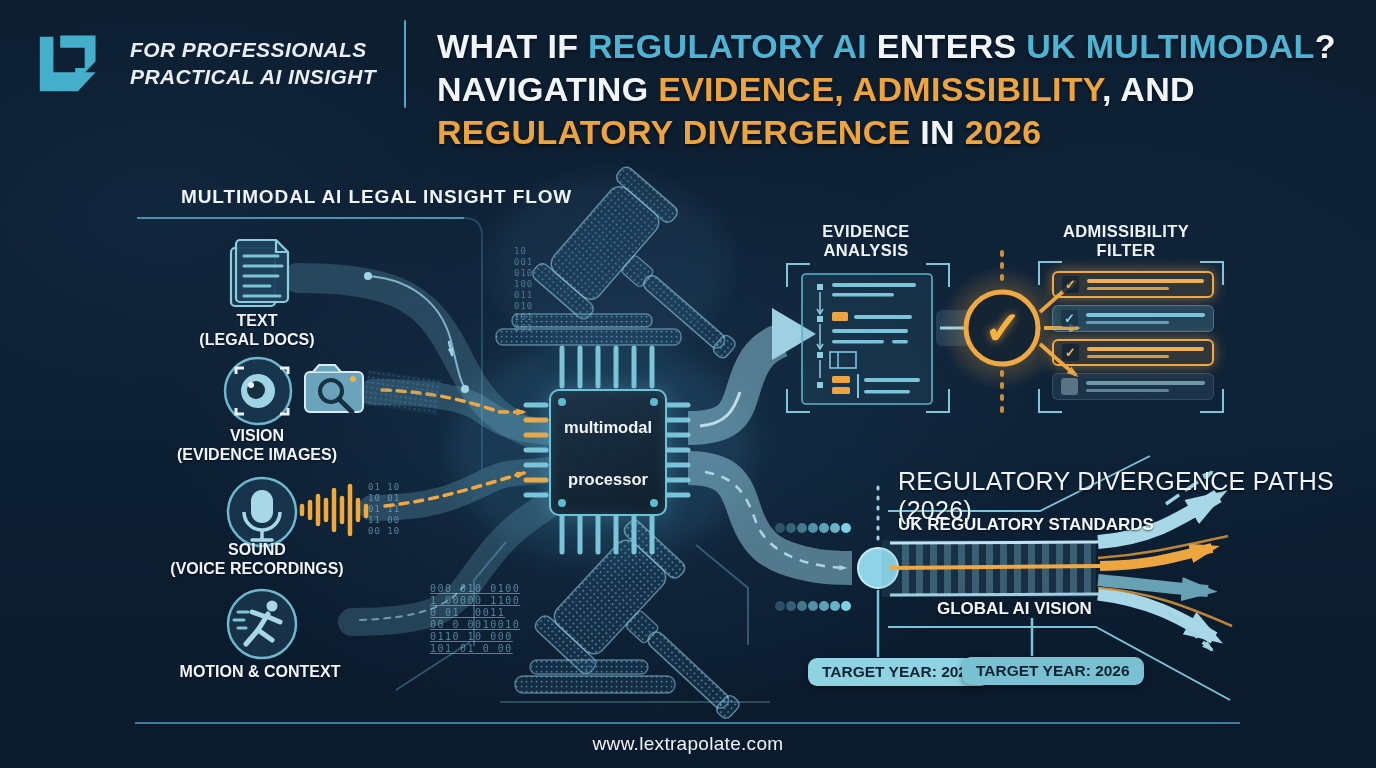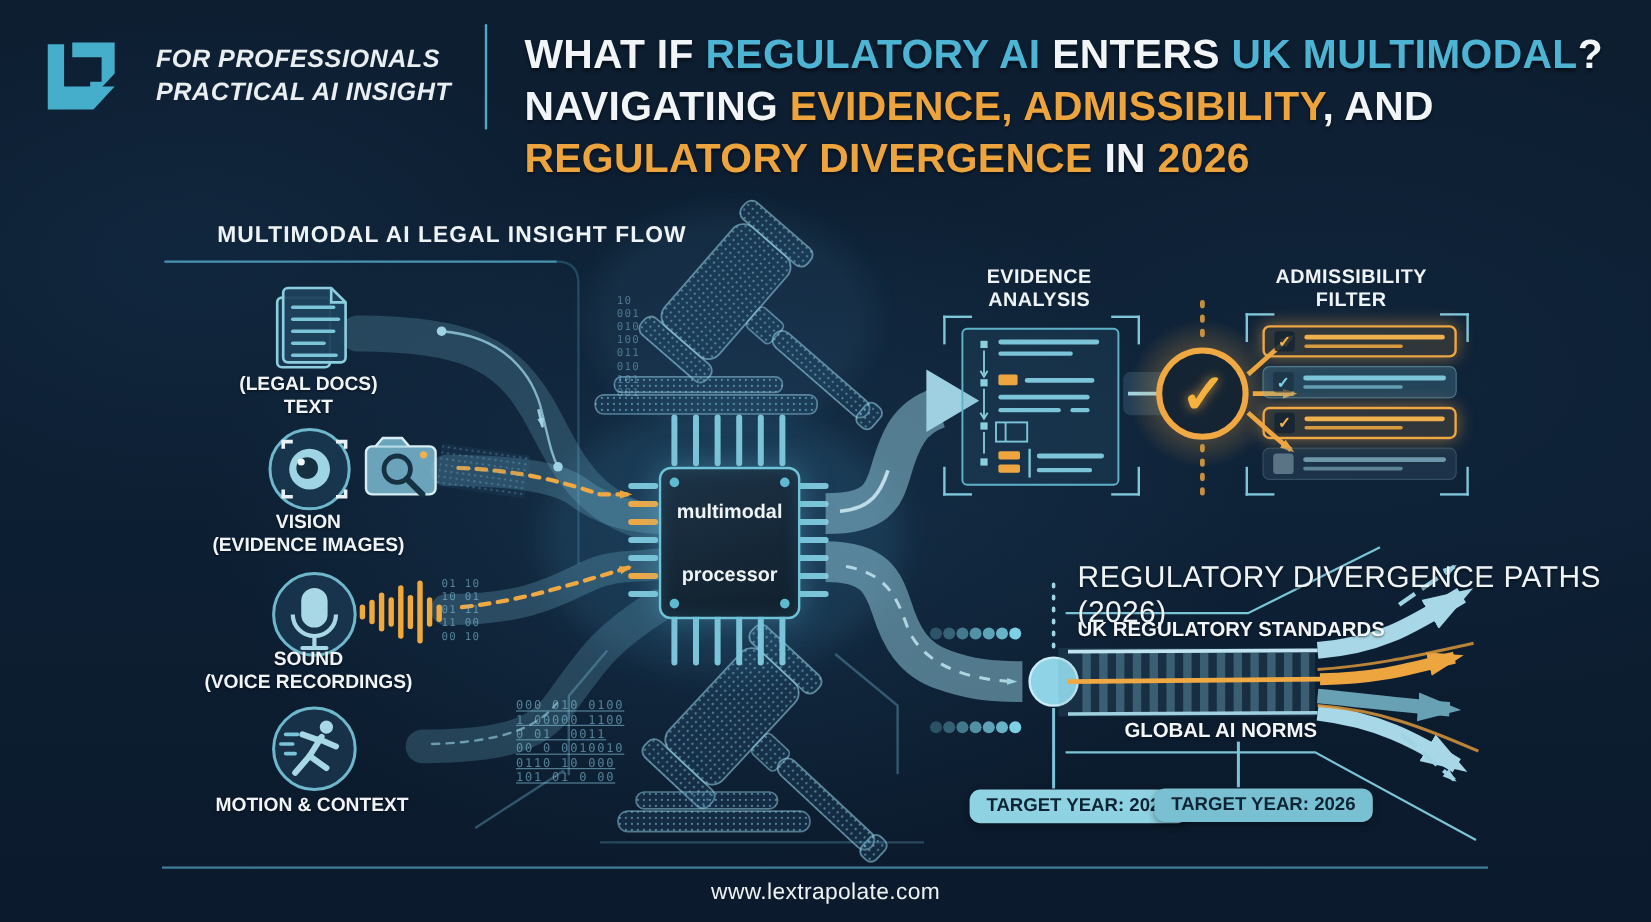--- a/index.html
+++ b/index.html
@@ -379,22 +379,22 @@
   <div class="abs vdiv"></div>
   <div class="abs title">
     <div><span class="t-w">WHAT IF </span><span class="t-c">REGULATORY AI </span><span class="t-w">ENTERS </span><span class="t-c">UK MULTIMODAL</span><span class="t-w">?</span></div>
     <div><span class="t-w">NAVIGATING </span><span class="t-o">EVIDENCE, ADMISSIBILITY</span><span class="t-w">, AND</span></div>
     <div><span class="t-o">REGULATORY DIVERGENCE </span><span class="t-w">IN </span><span class="t-o">2026</span></div>
   </div>
 
   <div class="abs sec-title">MULTIMODAL AI LEGAL INSIGHT FLOW</div>
 
   <div class="abs in-label" style="left:127px;top:311px">
+    <div>TEXT</div>
     <div>(LEGAL DOCS)</div>
-    <div>TEXT</div>
   </div>
   <div class="abs in-label" style="left:127px;top:540px">
     <div>SOUND</div>
     <div>(VOICE RECORDINGS)</div>
   </div>
   <div class="abs in-label" style="left:127px;top:426px">
     <div>VISION</div>
     <div>(EVIDENCE IMAGES)</div>
   </div>
   <div class="abs in-label" style="left:130px;top:662px">
@@ -479,19 +479,19 @@
       <span class="chk"></span>
       <span class="lns">
           <span class="l1"></span>
           <span class="l2"></span>
         </span>
     </div>
   </div>
 
   <div class="abs div-title">REGULATORY DIVERGENCE PATHS (2026)</div>
   <div class="abs path-label" style="left:898px;top:515px">UK REGULATORY STANDARDS</div>
-  <div class="abs path-label" style="left:937px;top:599px">GLOBAL AI NORMS</div>
+  <div class="abs path-label" style="left:937px;top:599px">GLOBAL AI VISION</div>
   <div class="abs badge badge1">TARGET YEAR: 2026</div>
   <div class="abs badge badge2">TARGET YEAR: 2026</div>
 
   <div class="abs footer-url">www.lextrapolate.com</div>
 
 </div>
 
 </body></html>

